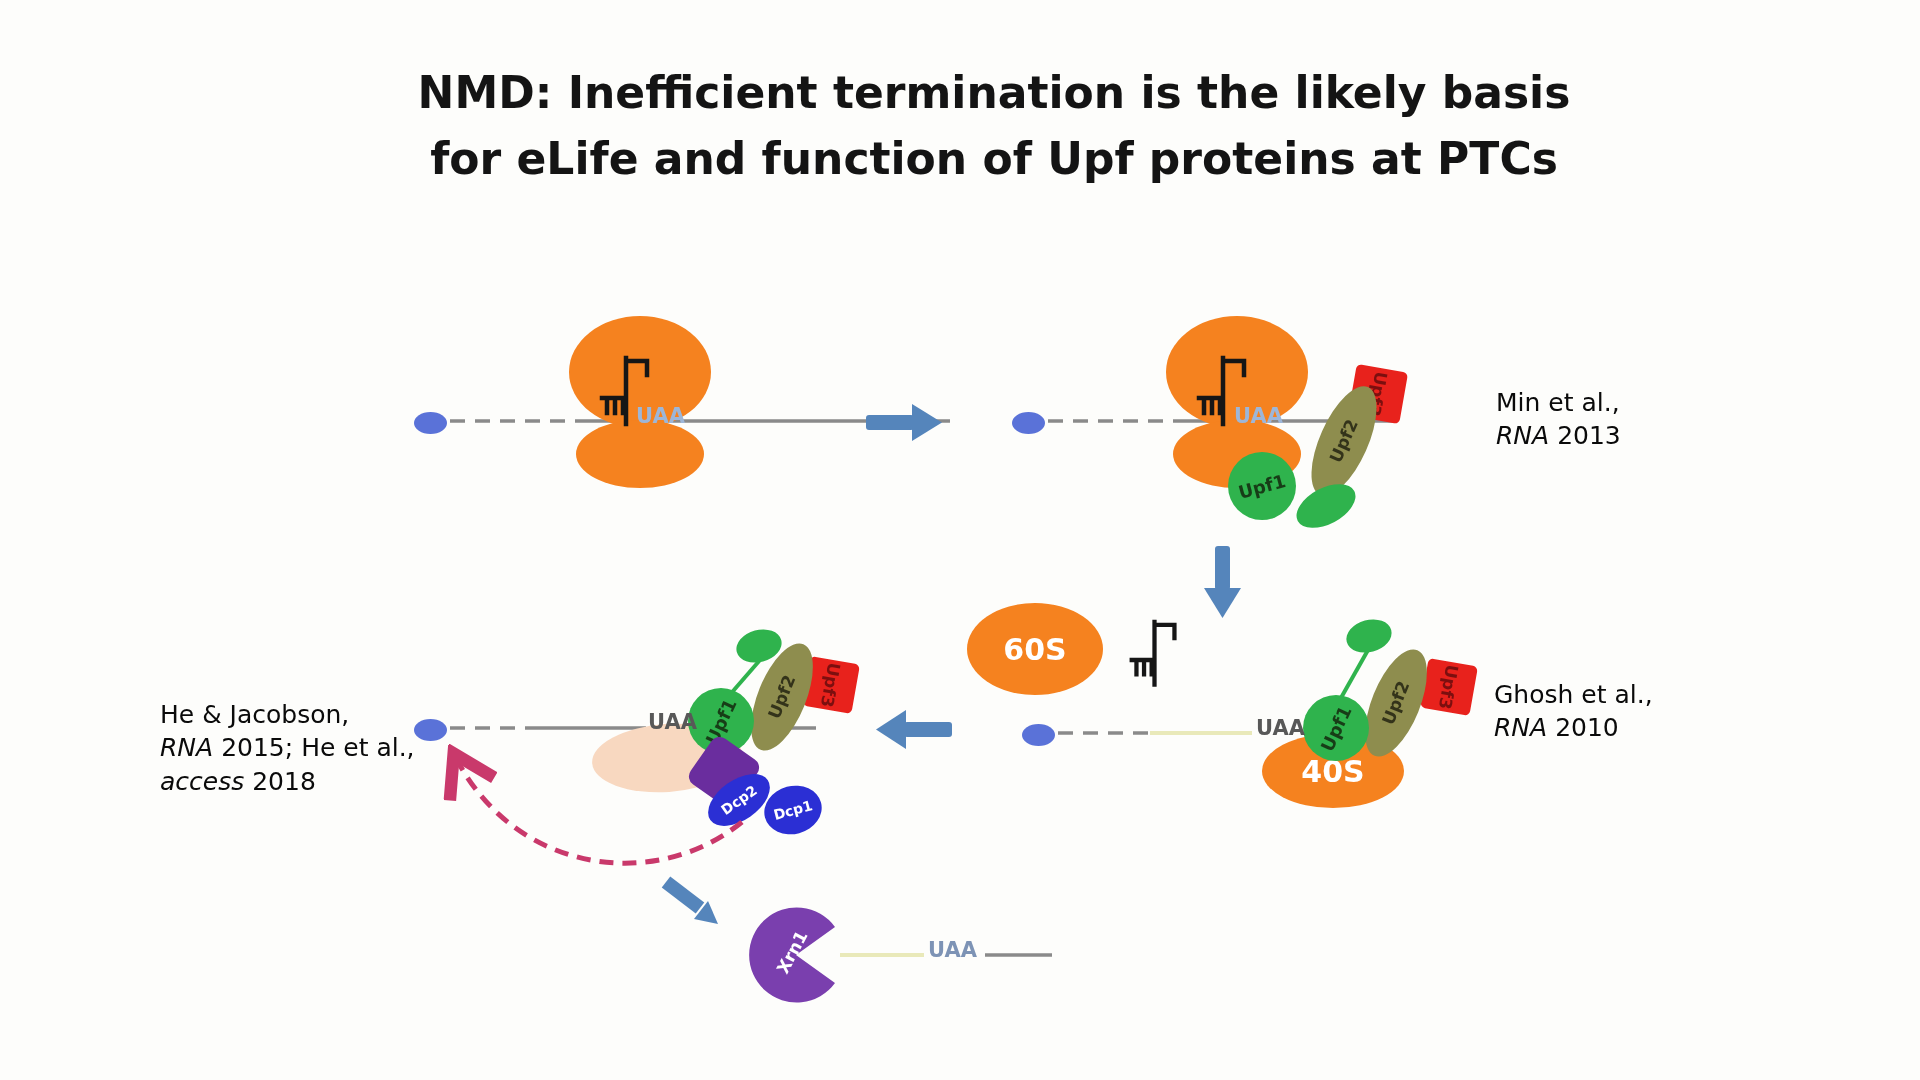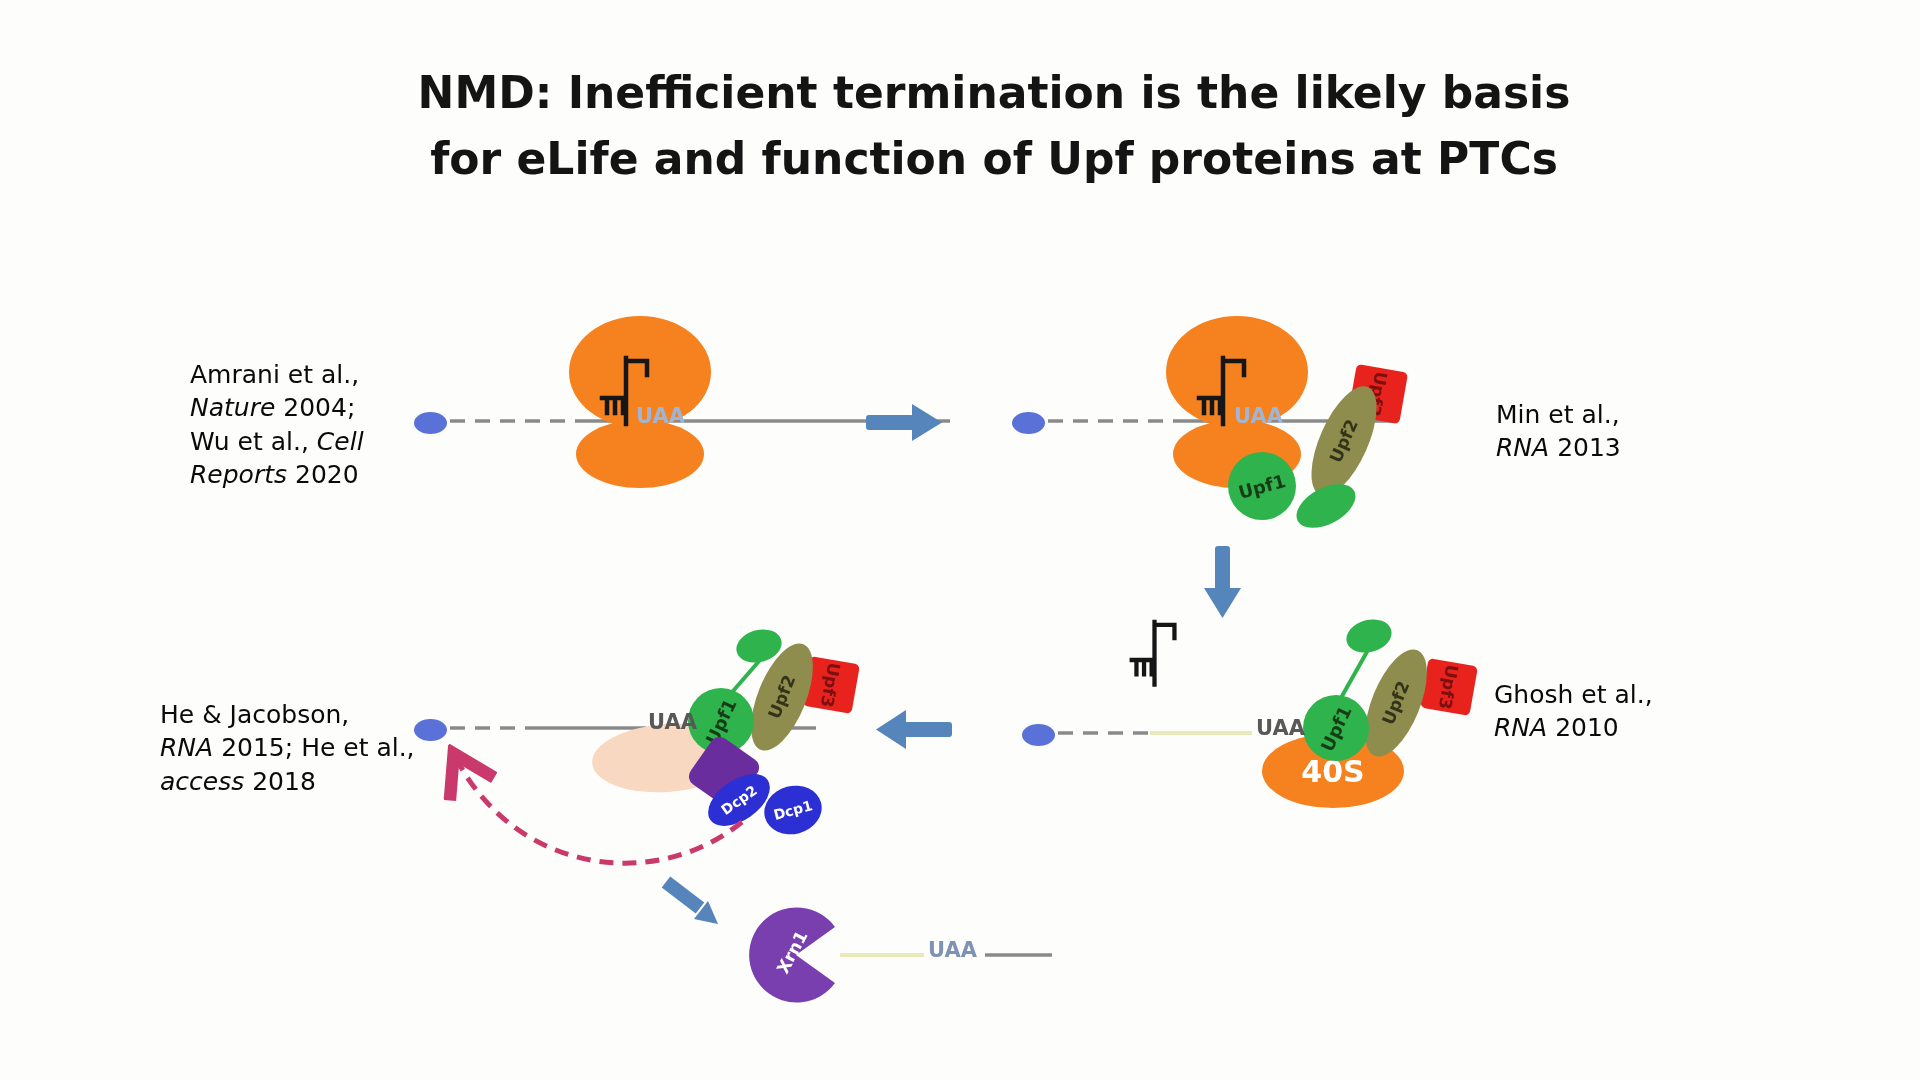--- a/index.html
+++ b/index.html
@@ -41,28 +41,22 @@
 </head>
 <body>
 
 <div class="slide">
 
   <div class="title">
     <div>NMD: Inefficient termination is the likely basis</div>
     <div>for eLife and function of Upf proteins at PTCs</div>
   </div>
 
-  <div class="cite" style="left:190px;top:358px">
-    <div><span>Amrani et al.,</span></div>
-    <div><span class="it">Nature</span><span> 2004;</span></div>
-    <div><span>Wu et al., </span><span class="it">Cell</span></div>
-    <div><span class="it">Reports</span><span> 2020</span></div>
-  </div>
 
-  <div class="cite" style="left:1496px;top:398px">
+  <div class="cite" style="left:1496px;top:386px">
     <div><span>Min et al.,</span></div>
     <div><span class="it">RNA</span><span> 2013</span></div>
   </div>
 
   <div class="cite" style="left:1494px;top:678px">
     <div><span>Ghosh et al.,</span></div>
     <div><span class="it">RNA</span><span> 2010</span></div>
   </div>
 
   <div class="cite" style="left:160px;top:698px">
@@ -109,20 +103,23 @@
     <span class="mlabel red-t" style="transform:rotate(90deg)">Upf3</span>
   </div>
   <div class="shape ellipse olive" style="left:1320px;top:382px;width:48px;height:118px;transform:rotate(24deg)">
     <span class="mlabel olive-t" style="transform:rotate(-90deg)">Upf2</span>
   </div>
   <div class="shape ellipse green" style="left:1294px;top:488px;width:64px;height:36px;transform:rotate(-28deg)"></div>
   <div class="shape ellipse green" style="left:1228px;top:452px;width:68px;height:68px">
     <span class="mlabel" style="transform:rotate(-15deg)">Upf1</span>
   </div>
 
+  <div class="shape ellipse orange" style="left:967px;top:603px;width:136px;height:92px">
+    <span class="sublabel">60S</span>
+  </div>
   <div class="cap" style="left:1022px;top:724px"></div>
   <div class="uaa uaa-dark" style="left:1256px;top:716px">UAA</div>
   <div class="shape ellipse orange" style="left:1262px;top:734px;width:142px;height:74px">
     <span class="sublabel">40S</span>
   </div>
   <div class="shape square red" style="left:1424px;top:662px;width:50px;height:50px;transform:rotate(10deg)">
     <span class="mlabel red-t" style="transform:rotate(90deg)">Upf3</span>
   </div>
   <div class="shape ellipse olive" style="left:1372px;top:646px;width:48px;height:114px;transform:rotate(22deg)">
     <span class="mlabel olive-t" style="transform:rotate(-90deg)">Upf2</span>

